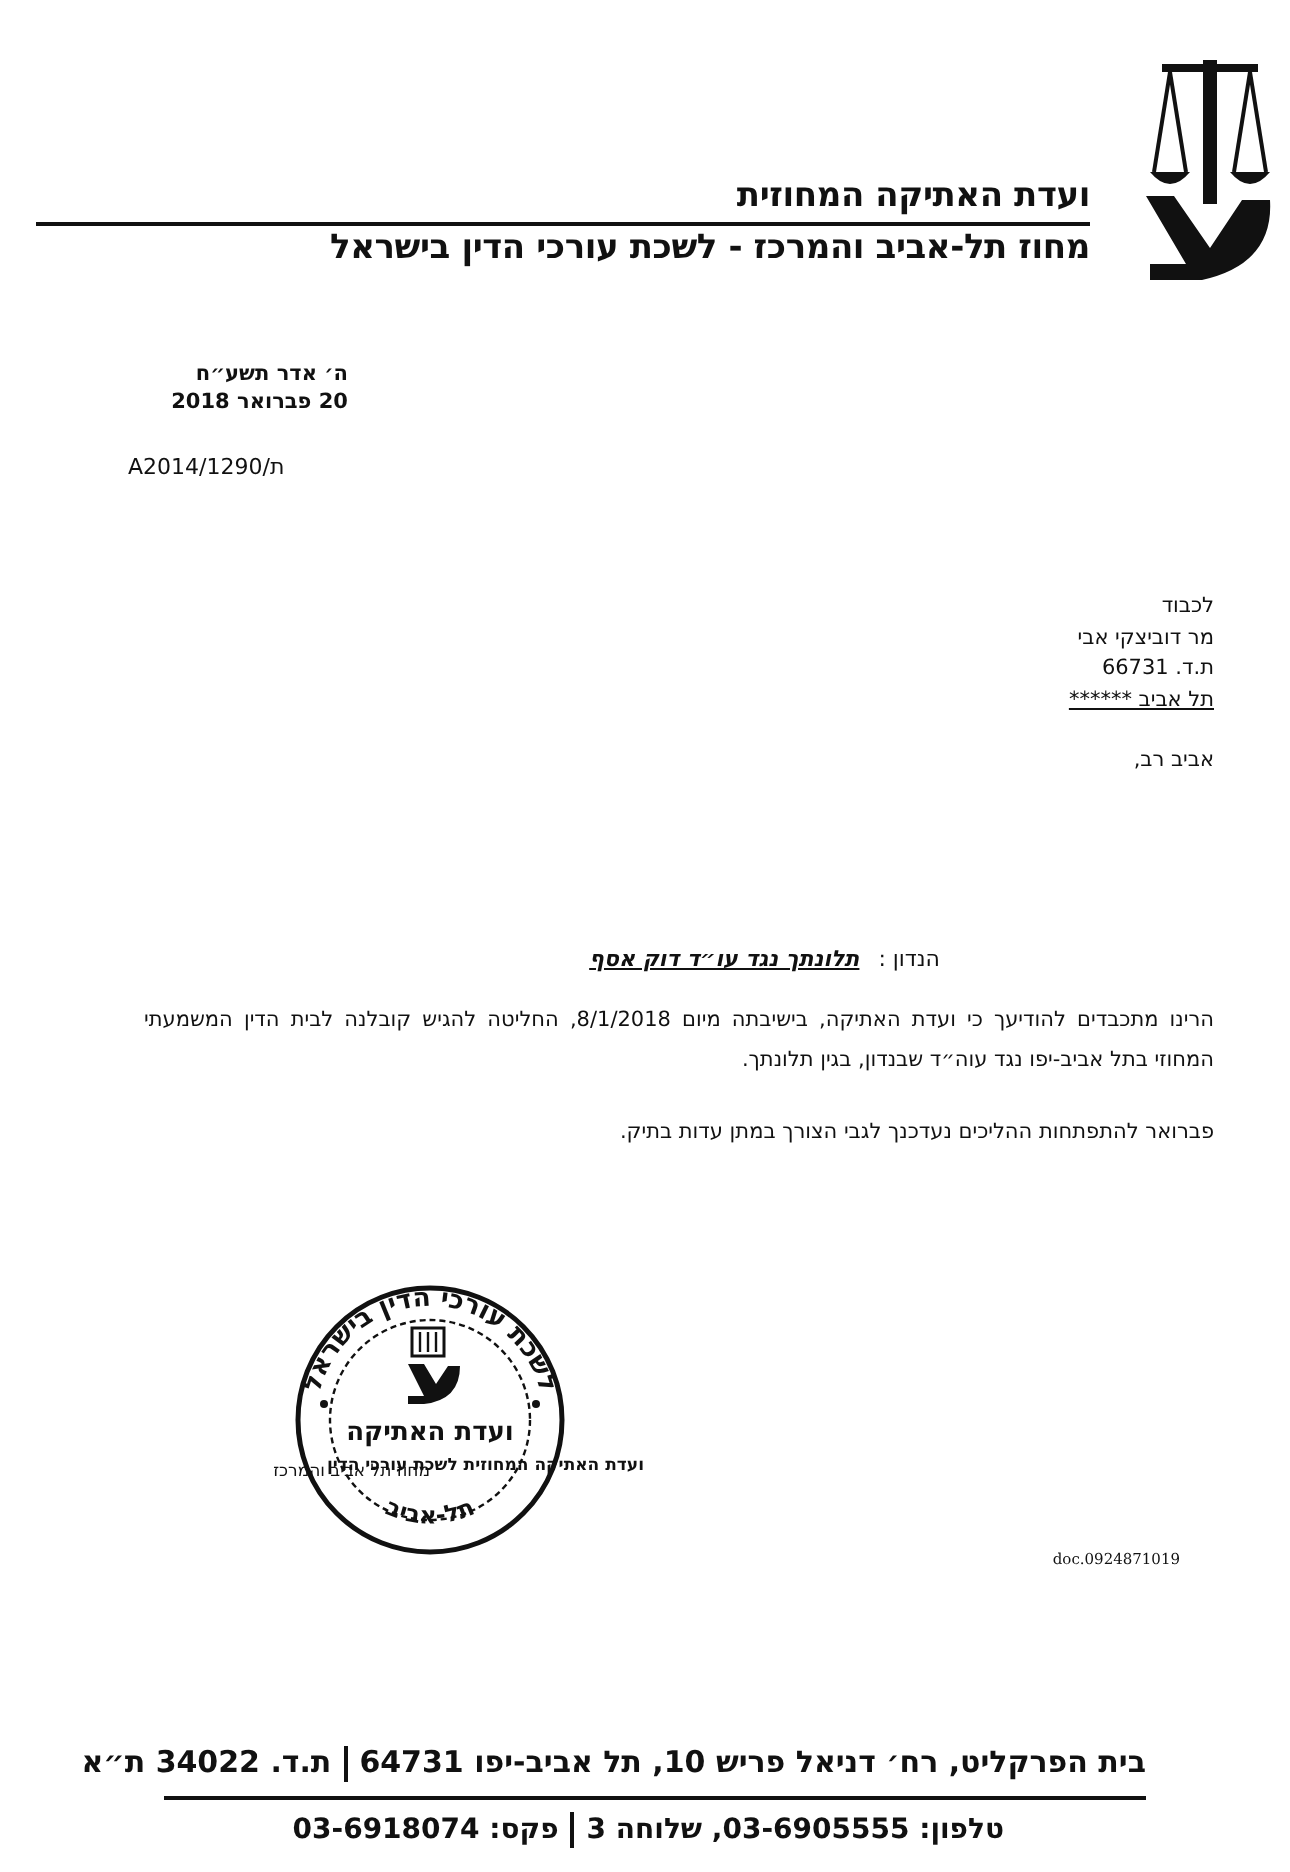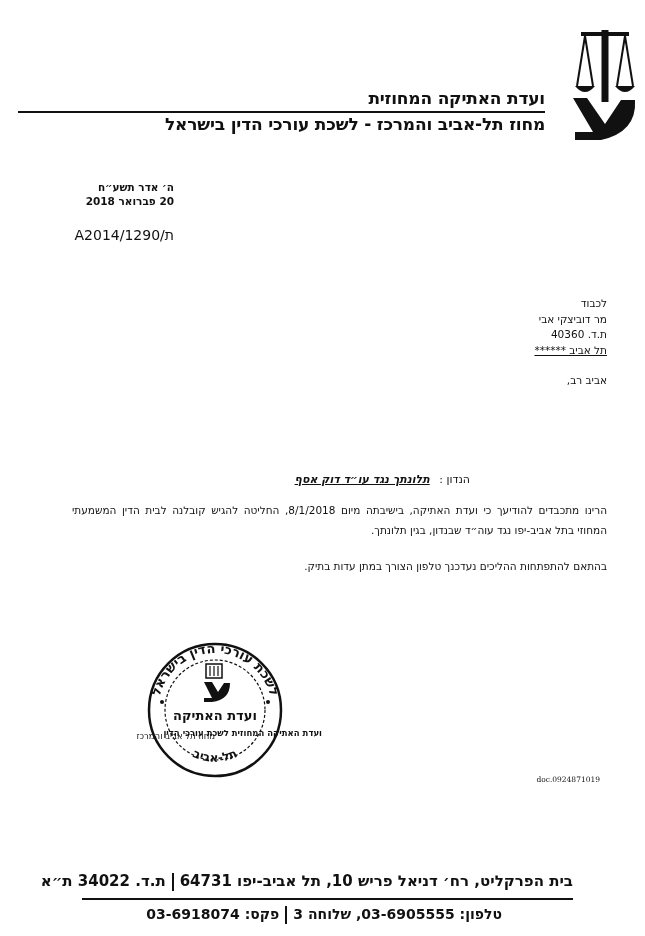--- a/index.html
+++ b/index.html
@@ -3,34 +3,34 @@
 <meta charset="utf-8">
 <style>
   html, body { margin:0; padding:0; background:#ffffff; }
   body { width:645px; height:936px; position:relative; overflow:hidden; color:#111; font-family:"DejaVu Sans", sans-serif; }
   .abs { position:absolute; }
   .hdr1 { right:100px; top:88px; font-size:17px; font-weight:bold; white-space:nowrap; letter-spacing:-0.2px; }
   .hdr-rule { left:18px; right:100px; top:111px; height:2px; background:#111; }
   .hdr2 { right:100px; top:114px; font-size:17px; font-weight:bold; white-space:nowrap; letter-spacing:-0.2px; }
   .logo { right:4px; top:24px; width:68px; height:118px; }
   .meta-block { left:64px; top:180px; font-size:10.5px; line-height:14px; text-align:right; width:110px;font-weight:bold; }
-  .fileno { left:64px; top:227px; font-size:14px; width:110px; text-align:right; }
+  .fileno { left:64px; top:227px; font-size:11px; width:110px; text-align:left; }
   .addr { right:38px; top:296px; font-size:10.5px; line-height:15.5px; text-align:right; white-space:nowrap; }
   .addr .u { text-decoration:underline; }
   .greet { right:38px; top:374px; font-size:10.5px; white-space:nowrap; }
   .subject { right:175px; top:437px; font-size:11px; white-space:nowrap;margin-top:36px; }
   .subject .lbl { margin-left:6px; }
   .subject .val { font-weight:bold; font-style:italic; text-decoration:underline; }
   .body-p { right:38px; left:72px; font-size:10.5px; line-height:20px; text-align:justify; text-align-last:right; }
   .p1 { top:500px; }
   .p2 { top:556px; text-align-last:right; }
   .stamp { left:140px; top:640px; width:150px; height:140px; }
   .sig-line1 { right:323px; top:714px; font-size:8.5px; font-weight:bold; white-space:nowrap;margin-top:14px; }
   .sig-line2 { right:430px; top:731px; font-size:8.5px; font-weight:normal; white-space:nowrap; }
-  .docid { right:45px; top:775px; font-size:7.5px; direction:ltr; font-family:"DejaVu Serif", serif; }
+  .docid { right:55px; top:775px; font-size:7.5px; direction:ltr; font-family:"DejaVu Serif", serif; }
   .foot1 { right:72px; top:872px; font-size:15px; font-weight:bold; white-space:nowrap; }
   .foot-rule { left:82px; right:72px; top:898px; height:2px; background:#111; }
   .foot2 { right:143px; top:906px; font-size:14px; font-weight:bold; white-space:nowrap; }
   .sep { display:inline-block; width:2px; height:18px; background:#111; vertical-align:middle; margin:0 6px; }
 </style>
 </head>
 <body>
 
 <svg class="abs logo" viewBox="0 0 68 118" xmlns="http://www.w3.org/2000/svg">
   <line x1="8" y1="10" x2="56" y2="10" stroke="#111" stroke-width="4"></line>
@@ -50,33 +50,33 @@
 
 <div class="abs meta-block">
   <div>ה׳ אדר תשע״ח</div>
   <div>20 פברואר 2018</div>
 </div>
 <div class="abs fileno">ת/A2014/1290</div>
 
 <div class="abs addr">
   <div>לכבוד</div>
   <div>מר דוביצקי אבי</div>
-  <div>ת.ד. 40360</div>
+  <div>ת.ד. 66731</div>
   <div class="u">תל אביב ******</div>
 </div>
 
 <div class="abs greet">אביב רב,</div>
 
 <div class="abs subject">
   <span class="lbl">הנדון :</span>
   <span class="val">תלונתך נגד עו״ד דוק אסף</span>
 </div>
 
 <div class="abs body-p p1">הרינו מתכבדים להודיעך כי ועדת האתיקה, בישיבתה מיום 8/1/2018, החליטה להגיש קובלנה לבית הדין המשמעתי המחוזי בתל אביב-יפו נגד עוה״ד שבנדון, בגין תלונתך.</div>
-<div class="abs body-p p2">בהתאם להתפתחות ההליכים נעדכנך טלפון הצורך במתן עדות בתיק.</div>
+<div class="abs body-p p2">פברואר להתפתחות ההליכים נעדכנך לגבי הצורך במתן עדות בתיק.</div>
 
 <svg class="abs stamp" viewBox="0 0 150 140" xmlns="http://www.w3.org/2000/svg">
   <circle cx="75" cy="70" r="66" fill="none" stroke="#111" stroke-width="2.5"></circle>
   <circle cx="75" cy="70" r="50" fill="none" stroke="#111" stroke-width="1.2" stroke-dasharray="3 2"></circle>
   <circle cx="22" cy="62" r="2" fill="#111"></circle>
   <circle cx="128" cy="62" r="2" fill="#111"></circle>
   <rect x="66" y="24" width="16" height="14" fill="none" stroke="#111" stroke-width="1.5"></rect>
   <line x1="70" y1="26" x2="70" y2="36" stroke="#111" stroke-width="1.2"></line>
   <line x1="74" y1="26" x2="74" y2="36" stroke="#111" stroke-width="1.2"></line>
   <line x1="78" y1="26" x2="78" y2="36" stroke="#111" stroke-width="1.2"></line>

